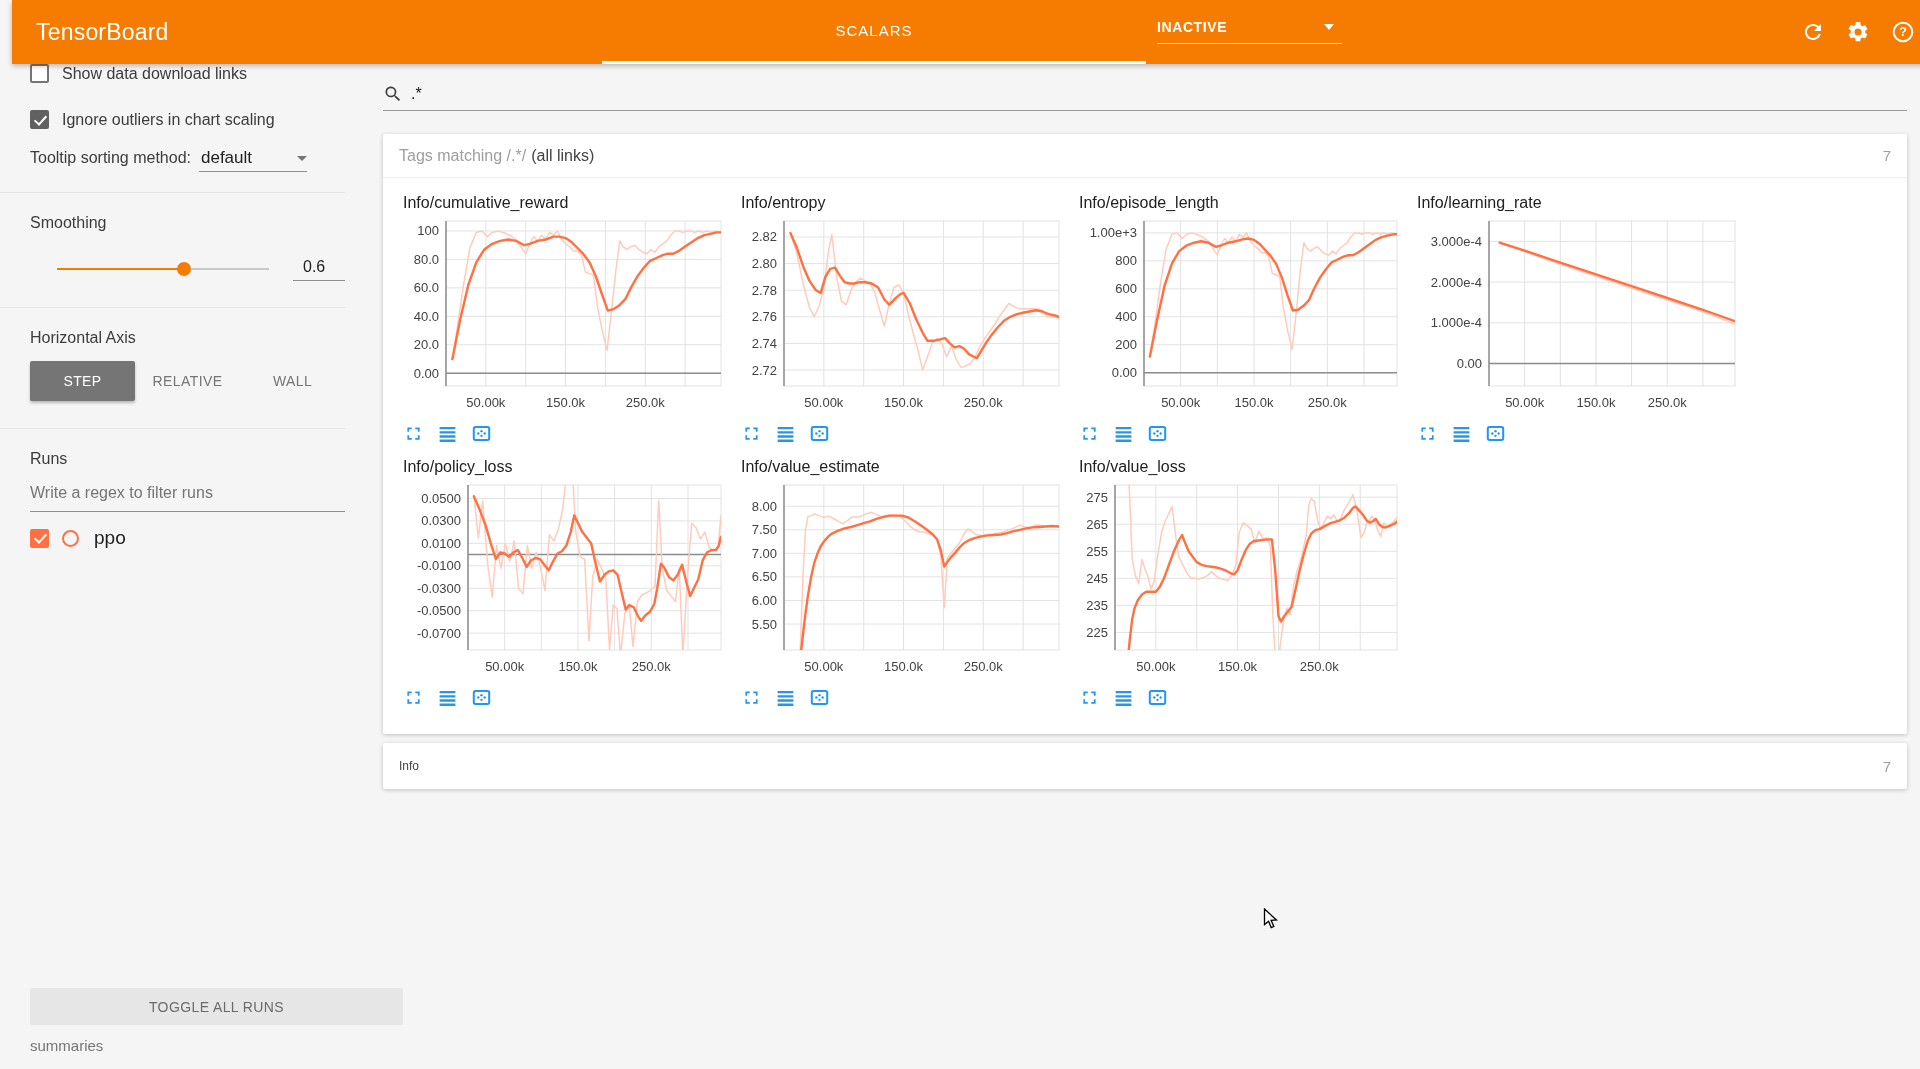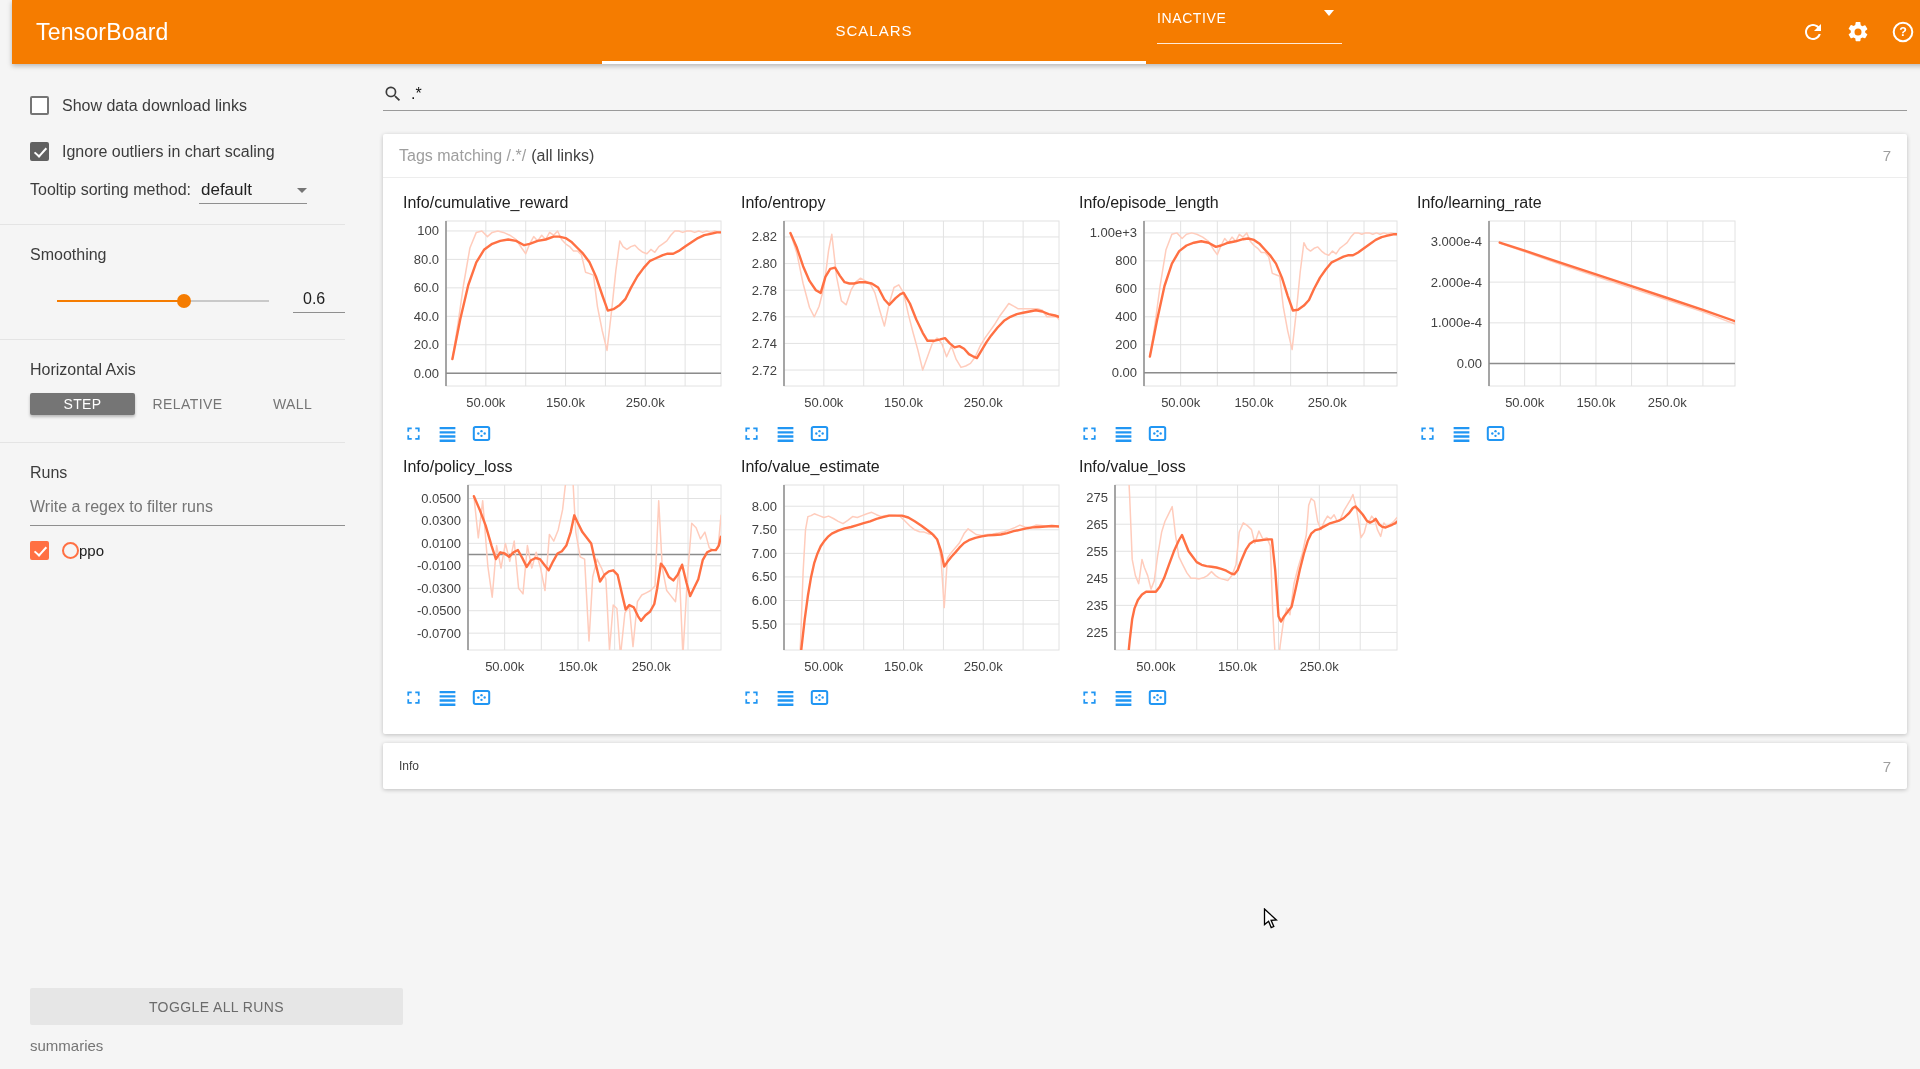--- a/index.html
+++ b/index.html
@@ -10,34 +10,34 @@
   .header { position:absolute; top:0; left:12px; width:1920px; height:64px;
     background:#f57c00; box-shadow:0 2px 5px rgba(0,0,0,.26); z-index:10; }
   .hdr-title { position:absolute; left:24px; top:0; height:64px; line-height:64px;
     color:#fff; font-size:23px; font-weight:500; letter-spacing:.2px; }
   .tabstrip { position:absolute; left:590px; top:0; width:544px; height:64px; }
   .tab { width:100%; height:100%; display:flex; align-items:center; justify-content:center;
     color:#fff; font-size:15px; font-weight:500; letter-spacing:1px;
     border-bottom:3px solid #fff; cursor:pointer; }
   .status-dd { position:absolute; left:1145px; top:10px; width:185px; height:34px;
     border-bottom:1px solid rgba(255,255,255,.85); color:#fff; font-size:14px;
-    letter-spacing:.6px; display:flex; align-items:flex-start; cursor:pointer; }
+    letter-spacing:.6px; display:flex; align-items:center; cursor:pointer;font-weight:bold; }
   .status-dd .caret { position:absolute; right:8px; width:0; height:0;
     border-left:5px solid transparent; border-right:5px solid transparent;
     border-top:6px solid #fff; }
   .hdr-icons { position:absolute; right:16px; top:0; height:64px;
     display:flex; align-items:center; gap:19px; }
   .hdr-icons .icnbtn { width:26px; height:26px; cursor:pointer; display:flex;
     align-items:center; justify-content:center; }
 
   
   .sidebar { position:absolute; top:64px; left:0; width:345px; bottom:0; }
   .sb-sec { padding:0 0 0 30px; }
   .sb-divider { border:none; border-top:1px solid #e4e4e4; margin:20px 0 0 0; }
-  .cb-row { display:flex; align-items:center; gap:13px; margin-top:32px; }
+  .cb-row { display:flex; align-items:center; gap:13px; margin-top:0; }
   .cbx { width:19px; height:19px; border:2px solid #757575; border-radius:2px;
     flex:none; position:relative; cursor:pointer; background:#fff; }
   .cbx.checked-gray { background:#616161; border-color:#616161; }
   .cbx.checked-run { background:#ff7043; border-color:#ff7043; }
   .cbx.checked-gray::after, .cbx.checked-run::after { content:""; position:absolute;
     left:4.5px; top:0.5px; width:5px; height:10px; border:solid #fff;
     border-width:0 2.4px 2.4px 0; transform:rotate(42deg); }
   .cb-label { font-size:16px; color:#3c3c3c; }
   .tooltip-row { margin-top:19px; display:flex; align-items:baseline; }
   .tooltip-label { font-size:16px; color:#3c3c3c; }
@@ -51,32 +51,32 @@
   .slider-row { margin-top:24px; display:flex; align-items:center; }
   .slider { position:relative; margin-left:27px; width:215px; height:2px;
     background:#c9c9c9; cursor:pointer; }
   .slider-fill { position:absolute; left:0; top:0; height:2px; background:#f57c00; }
   .slider-thumb { position:absolute; top:-6px; width:14px; height:14px;
     border-radius:50%; background:#f57c00; transform:translateX(-7px); }
   .smooth-val { margin-left:24px; width:52px; font-size:16px; color:#212121;
     border:none; border-bottom:1px solid #8f8f8f; background:transparent;
     padding:2px 2px 4px 10px; font-family:inherit; }
   .axis-btns { display:flex; margin-top:14px; }
-  .axis-btn { width:105px; height:22px; display:flex; align-items:center;
+  .axis-btn { width:105px; height:40px; display:flex; align-items:center;
     justify-content:center; font-size:14px; letter-spacing:.4px; color:#757575;
     border-radius:2px; cursor:pointer; }
   .axis-btn.sel { background:#757575; color:#fff; box-shadow:0 2px 3px rgba(0,0,0,.25); }
   .regex-input { margin-top:12px; width:315px; border:none; background:transparent;
     border-bottom:1px solid #8f8f8f; font-size:16px; padding:4px 0 9px 0;
     color:#212121; font-family:inherit; }
   .regex-input::placeholder { color:#757575; }
   .run-row { display:flex; align-items:center; margin-top:15px; }
   .run-swatch { width:17px; height:17px; border:2px solid #ff7043; border-radius:50%;
     margin-left:13px; flex:none; }
-  .run-name { font-size:15px; color:#212121; }
+  .run-name { margin-left:15px; font-size:19px; color:#212121; }
   .toggle-all { position:absolute; left:30px; bottom:44px; width:373px; height:37px;
     background:#e6e6e6; border:none; border-radius:2px; color:#6b6b6b; font-size:14px;
     letter-spacing:.4px; cursor:pointer; font-family:inherit; }
   .sb-footer { position:absolute; left:30px; bottom:15px; font-size:15px; color:#757575; }
 
   
   .main { position:absolute; top:64px; left:383px; width:1524px; bottom:0; }
   .search-row { margin-top:20px; display:flex; align-items:center; gap:8px;
     border-bottom:1px solid #9a9a9a; padding-bottom:6px; }
   .search-input { border:none; background:transparent; font-size:16px; color:#111;

